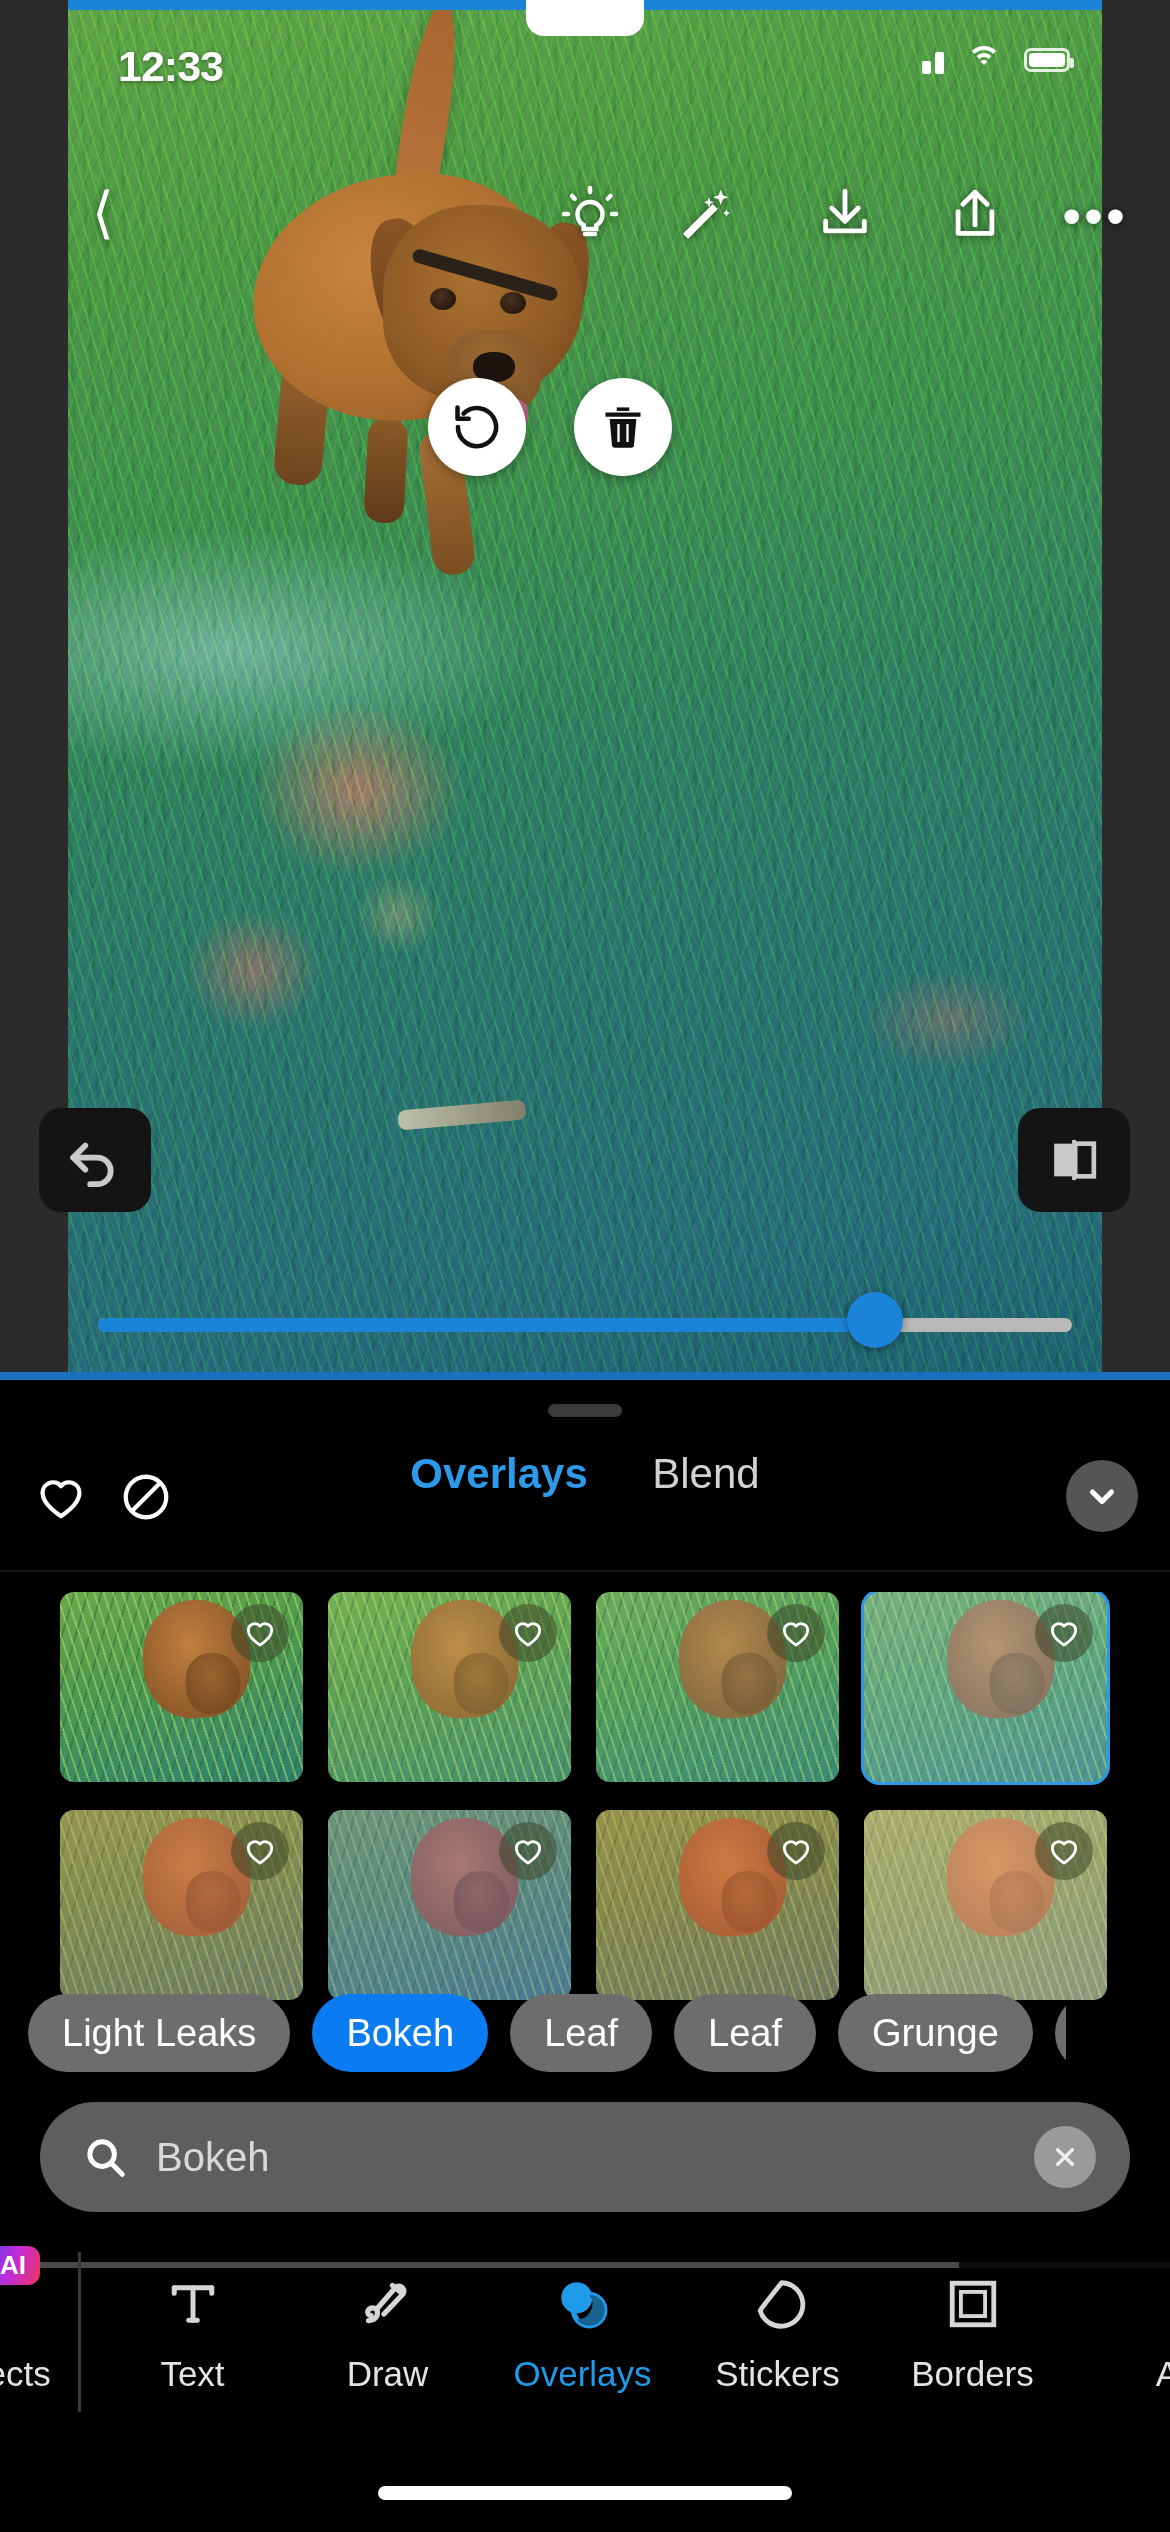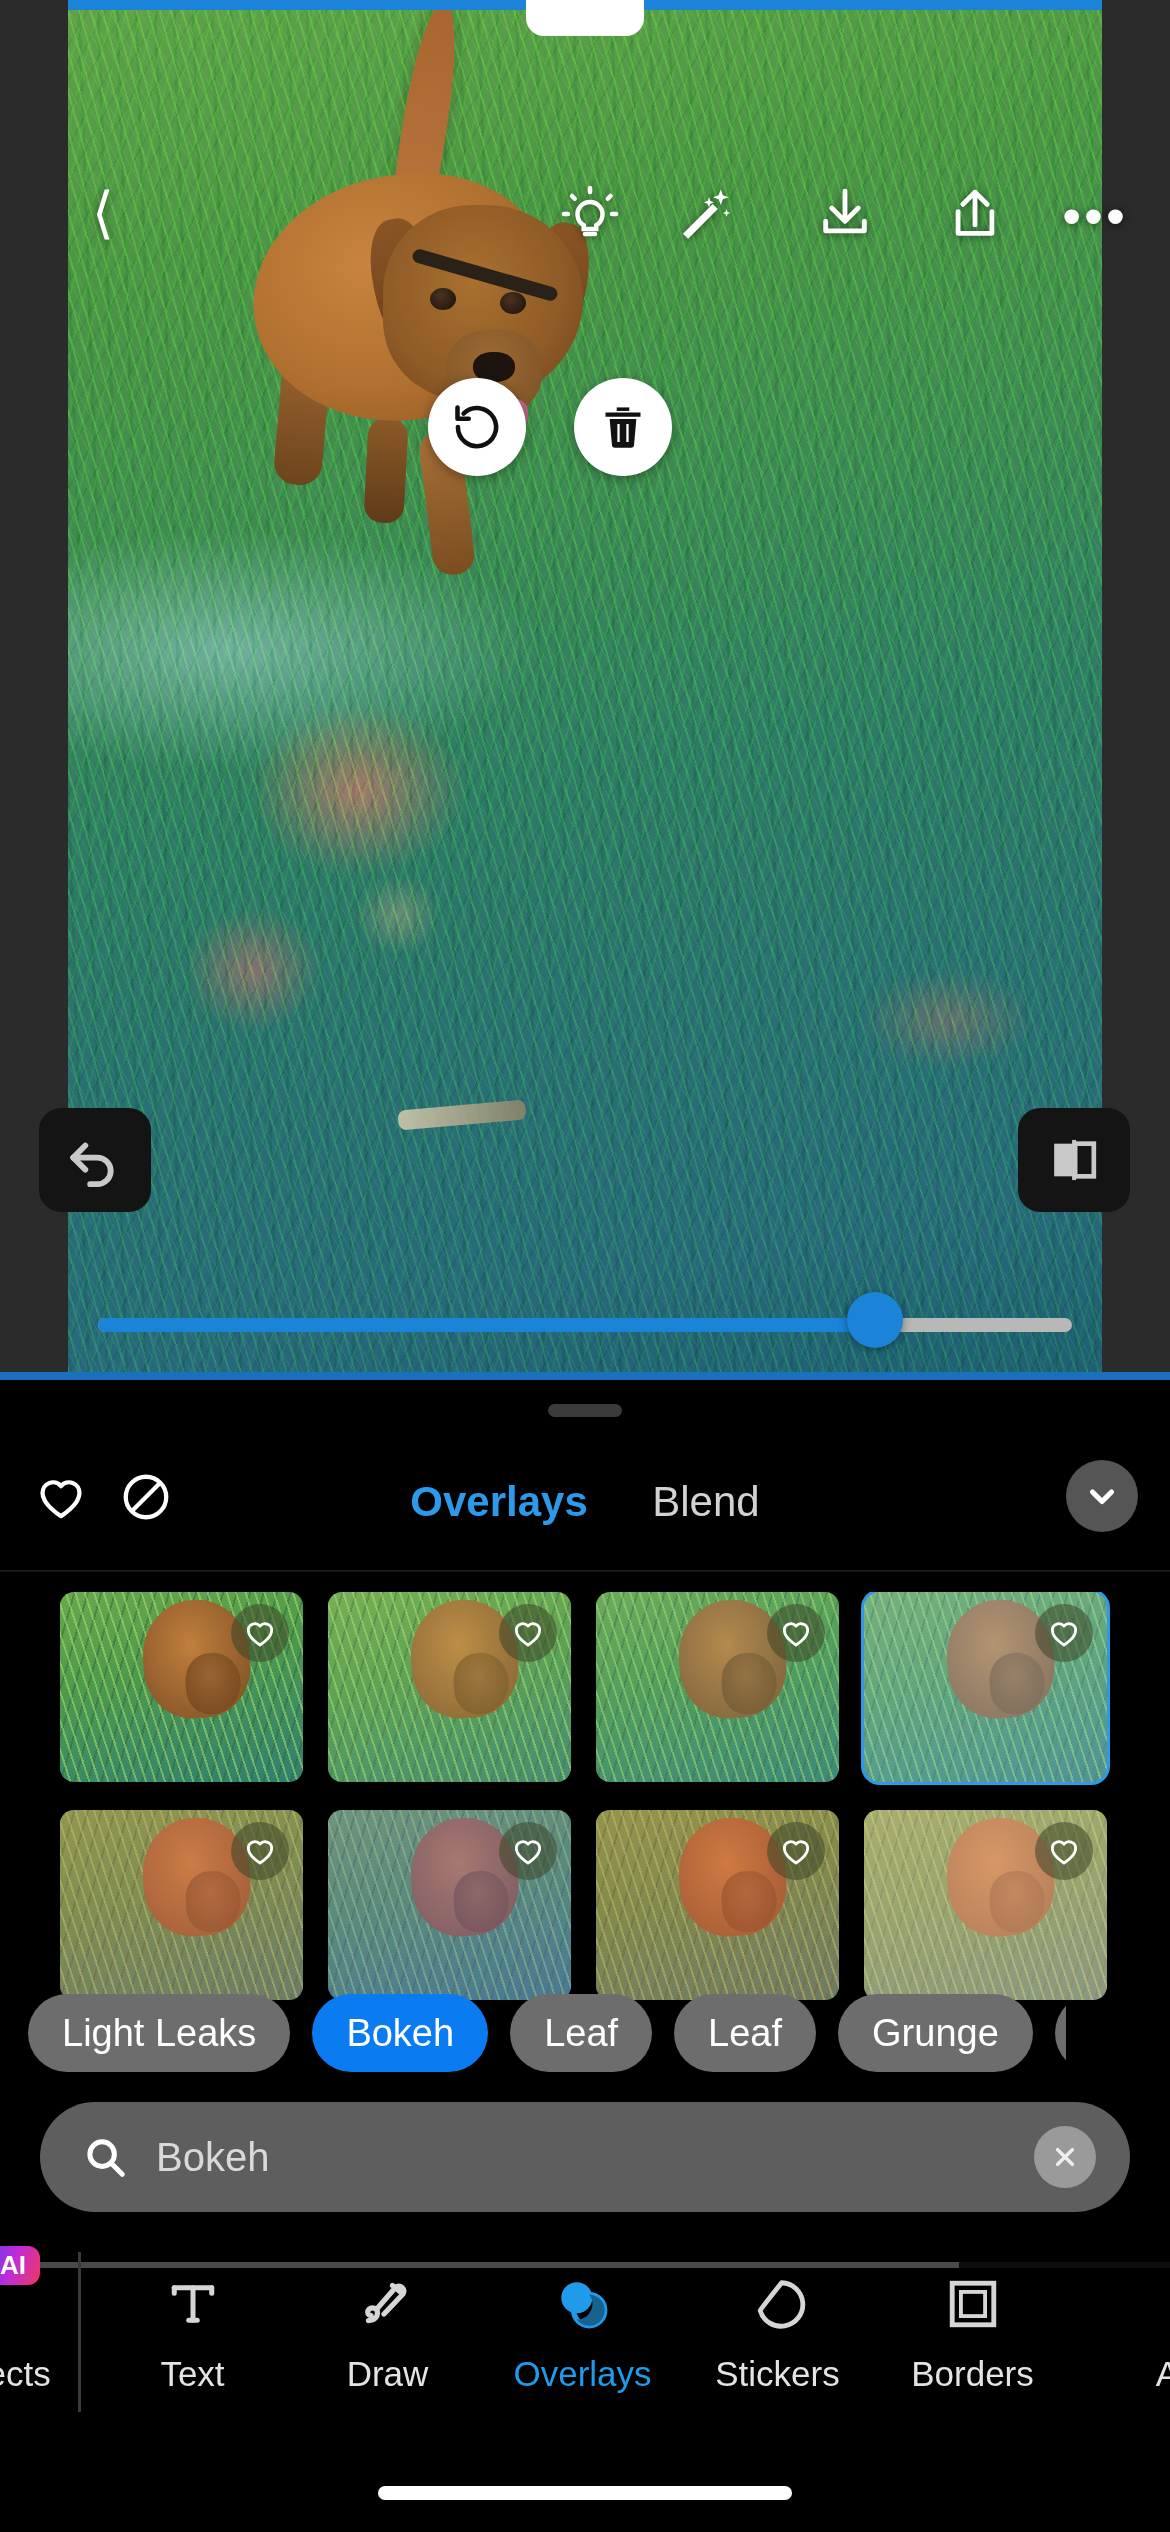--- a/index.html
+++ b/index.html
@@ -170,21 +170,21 @@
   
   .panel { position:absolute; left:0; top:1380px; width:1170px; height:1152px; background:#000; }
   .drag-handle { position:absolute; left:50%; transform:translateX(-50%); top:24px;
                  width:74px; height:13px; border-radius:7px; background:#3b3b3b; cursor:pointer; }
 
   .panel-head { position:absolute; left:0; top:62px; width:1170px; height:110px; }
   .ph-icon { position:absolute; top:24px; width:62px; height:62px; cursor:pointer;
              display:flex; align-items:center; justify-content:center; color:#fff; }
   .ph-heart { left:30px; }
   .ph-block { left:115px; }
-  .tabs { position:absolute; left:0; top:36px; width:1170px; text-align:center; }
+  .tabs { position:absolute; left:0; top:8px; width:1170px; text-align:center; }
   .tab { display:inline-block; font-size:42px; cursor:pointer; margin:0 30px; vertical-align:middle; }
   .tab.active { color:#2c9ae8; font-weight:600; }
   .tab.inactive { color:#d2d2d2; }
   .chev-btn { position:absolute; right:32px; top:18px; width:72px; height:72px; border-radius:50%;
               background:#555; display:flex; align-items:center; justify-content:center; cursor:pointer; }
 
   .divider { position:absolute; left:0; top:190px; width:1170px; height:2px; background:#171717; }
 
   
   .thumbs { position:absolute; left:0; top:212px; width:1170px; height:440px; overflow:hidden; }
@@ -279,20 +279,37 @@
         <div class="muzzle"></div>
           <div class="nose"></div>
           <div class="tongue"></div>
       </div>
       <div class="stick"></div>
     </div>
   </div>
 
   <div class="notch"></div>
 
+  <div class="status">
+    <div class="clock">12:33</div>
+    <div class="st-right">
+      <div class="bars">
+          <i></i>
+          <i></i>
+        </div>
+      <div class="wifi">
+        <span class="w1"></span>
+          <span class="w2"></span>
+          <span class="w3"></span>
+      </div>
+      <div class="batt">
+          <i></i>
+        </div>
+    </div>
+  </div>
 
   <div class="hdr">
     <div class="ic back">⟨</div>
 
     <div class="ic bulb">
       <svg width="60" height="60" viewBox="0 0 24 24" fill="none" stroke="currentColor" stroke-width="1.8" stroke-linecap="round">
         <path d="M9.5 16.5a5 5 0 1 1 5 0v1.5h-5z"></path>
           <path d="M10 20h4"></path>
         <path d="M12 1.6v1.6M4.8 4.8l1.1 1.1M1.6 12h1.6M19.1 5.9l1.1-1.1M20.8 12h1.6"></path>
       </svg>

